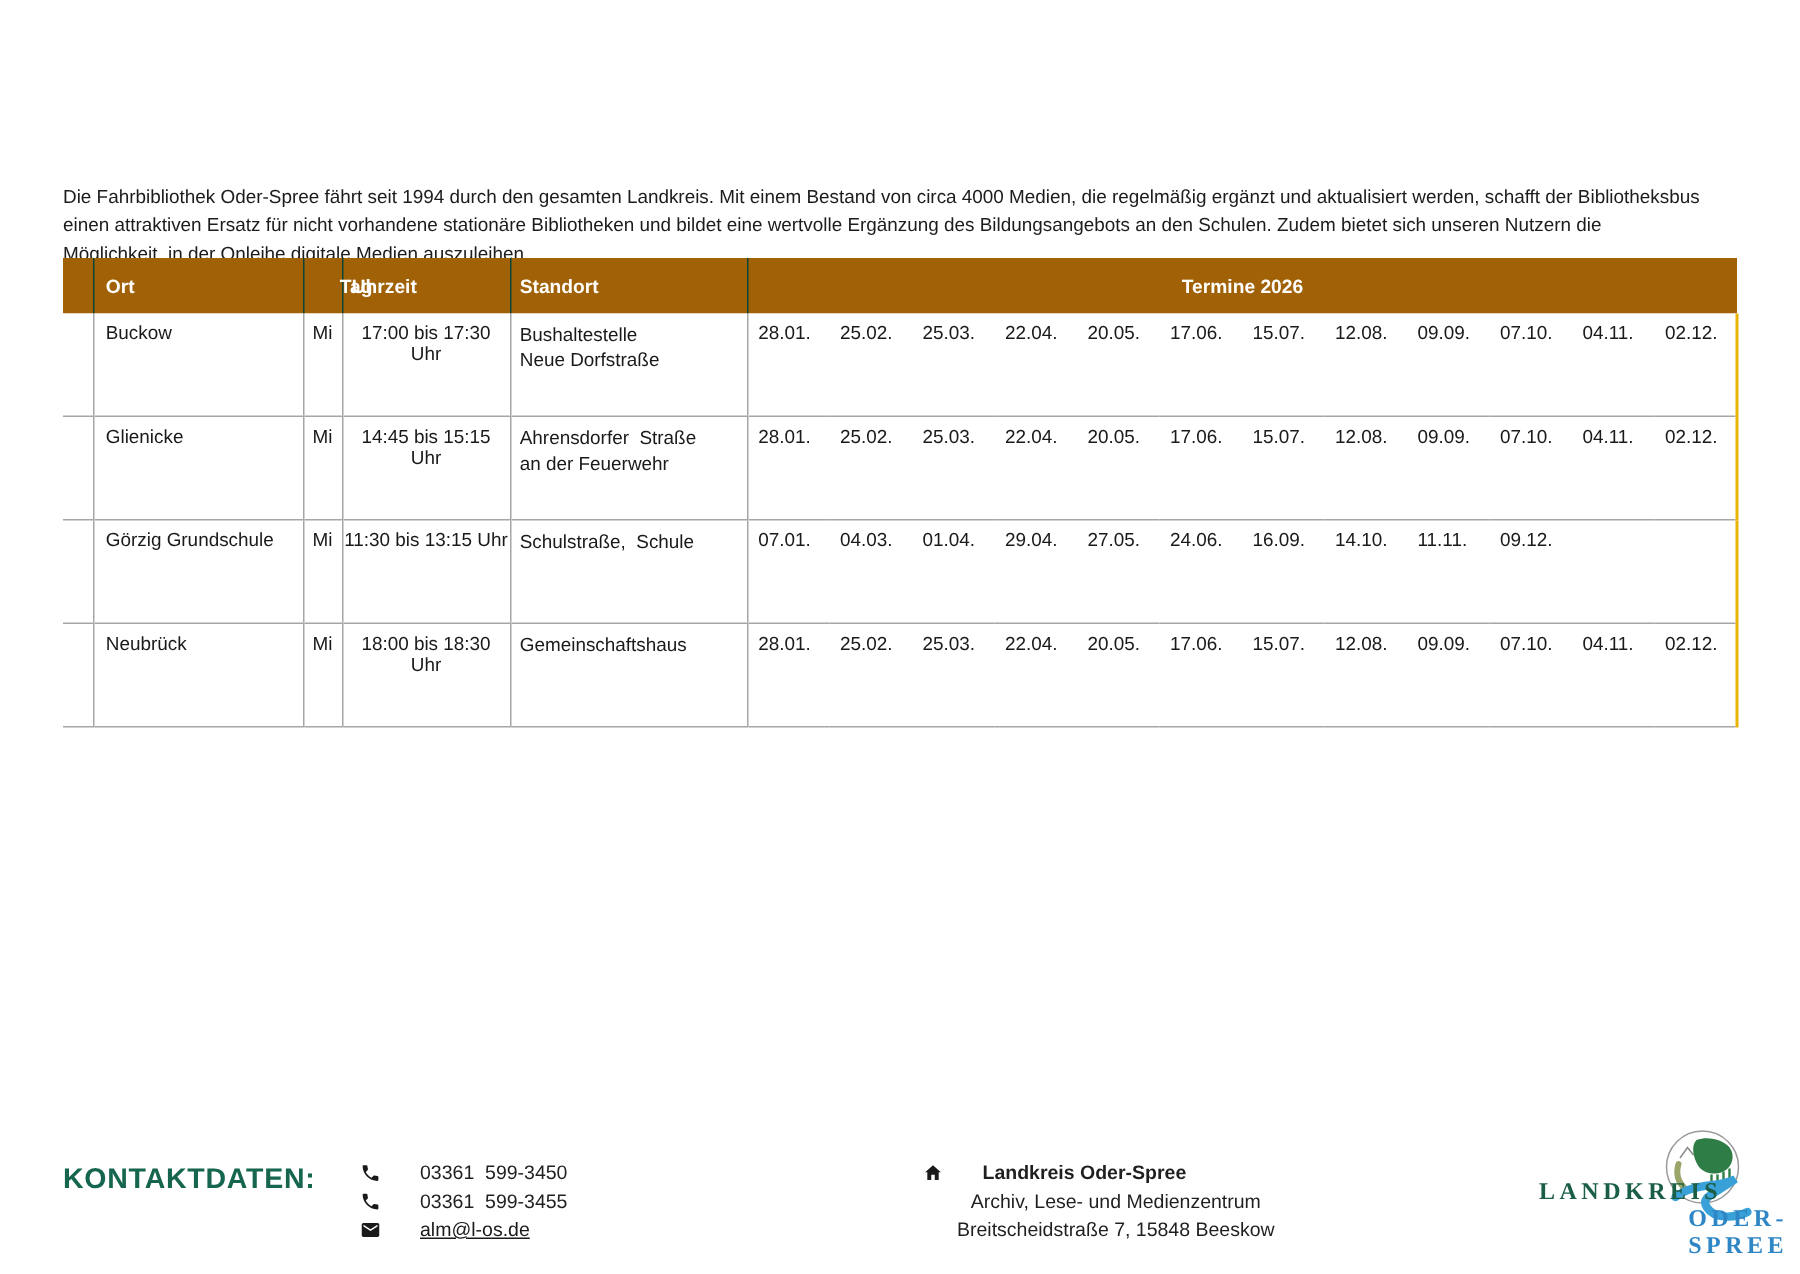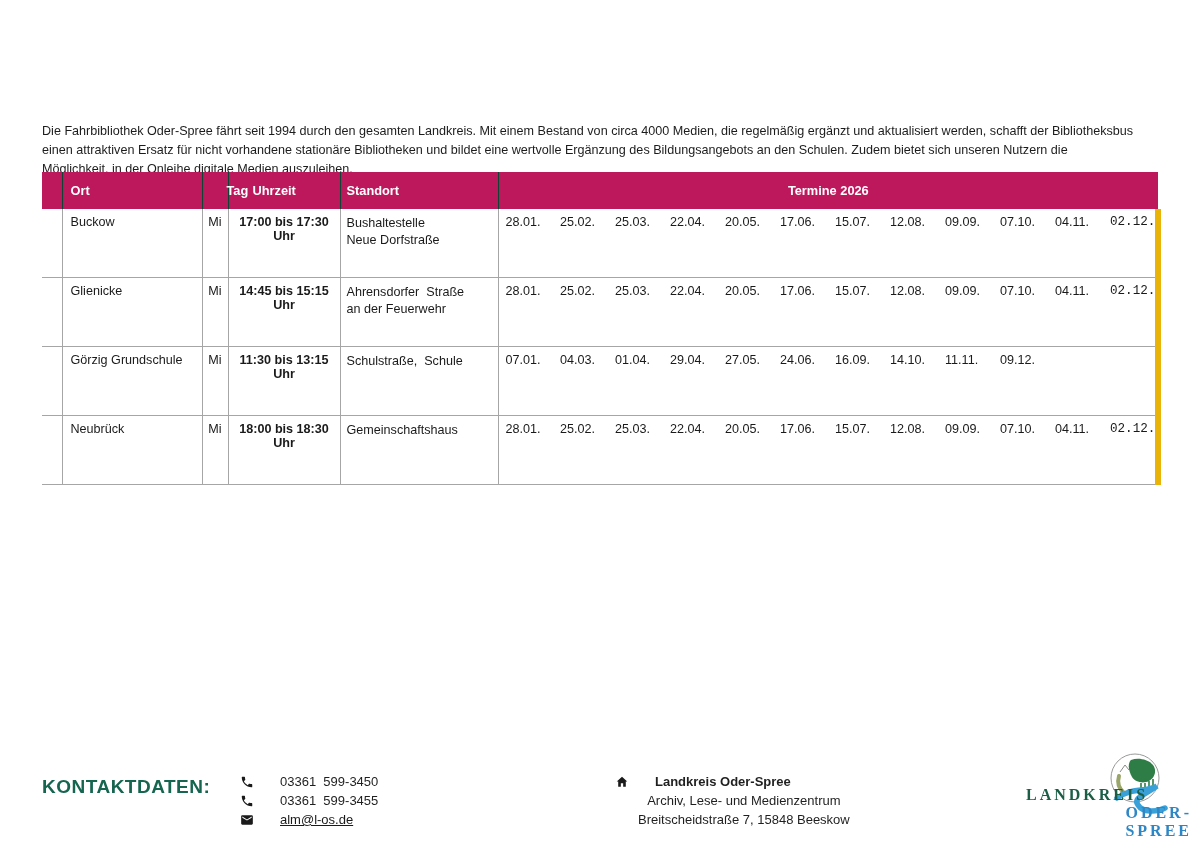--- a/index.html
+++ b/index.html
@@ -22,41 +22,41 @@
     position:absolute;left:42px;top:122px;width:1094px;
     font-size:12.6px;line-height:19px;color:#1c1c1c;
   }
   
   table.tour{
     position:absolute;left:42px;top:172px;width:1115px;
     border-collapse:collapse;table-layout:fixed;
     font-size:12.6px;color:#1a1a1a;
   }
   table.tour th{
-    background:#be185d;color:#ffffff;font-weight:bold;height:35px;
+    background:#a16207;color:#ffffff;font-weight:bold;height:35px;
     vertical-align:middle;font-size:12.8px;
   }
   th.h-ort{text-align:left;padding-left:8px;border-left:1px solid #0d4434;}
   th.h-tag{text-align:center;border-left:1px solid #0d4434;padding-left:24px;}
-  th.h-uhrzeit{text-align:left;padding-left:24px;border-left:1px solid #0d4434;}
+  th.h-uhrzeit{text-align:left;padding-left:6px;border-left:1px solid #0d4434;}
   th.h-standort{text-align:left;padding-left:6px;border-left:1px solid #0d4434;}
   th.h-termine{text-align:center;border-left:1px solid #0d4434;}
   table.tour td{
     vertical-align:top;height:61px;padding-top:6px;
     border-bottom:1px solid #a6a6a6;background:#ffffff;
   }
   td.strip{background:#16654F;border-bottom:1px solid #3d3d3d;padding:0;}
   td.c-ort{padding-left:8px;border-left:1px solid #a6a6a6;}
   td.c-tag{text-align:center;border-left:1px solid #a6a6a6;}
-  td.c-zeit{text-align:center;border-left:1px solid #a6a6a6;font-weight:bold;}
+  td.c-zeit{text-align:center;border-left:1px solid #a6a6a6;}
   td.c-standort{padding-left:6px;border-left:1px solid #a6a6a6;line-height:17px;}
   td.c-standort div{white-space:pre-wrap;}
   td.c-date{padding-left:7px;}
   td.c-date.first{border-left:1px solid #a6a6a6;}
-  td.c-date.last{border-right:6px solid #eab308;font-family:Liberation Mono, monospace;}
+  td.c-date.last{border-right:2px solid #eab308;}
   
   .contact-heading{
     position:absolute;left:42px;top:776px;
     font-family:Liberation Sans, sans-serif;font-weight:bold;font-size:19px;
     color:#16654F;letter-spacing:0.5px;
   }
   .contact-col{position:absolute;top:774px;display:flex;flex-direction:column;gap:3px;font-size:13px;}
   .contact-col .crow{display:flex;align-items:center;gap:26px;line-height:16px;}
   .contact-col .crow .txt{white-space:pre;}
   .col-phone{left:240px;}

